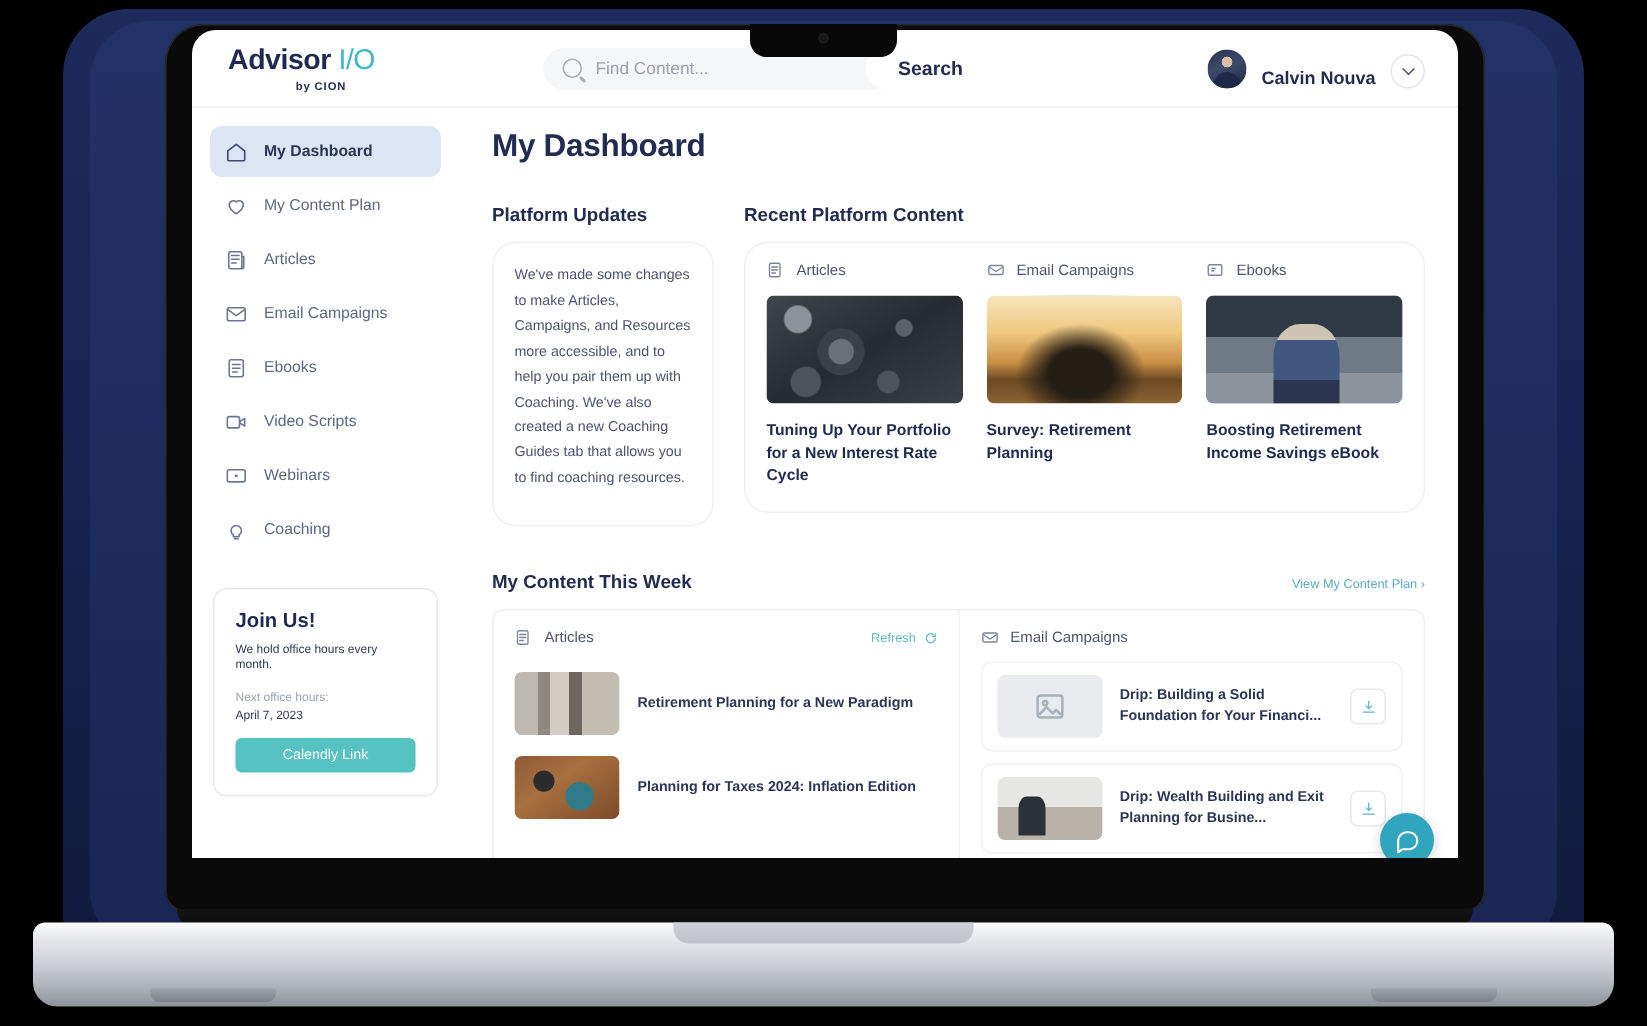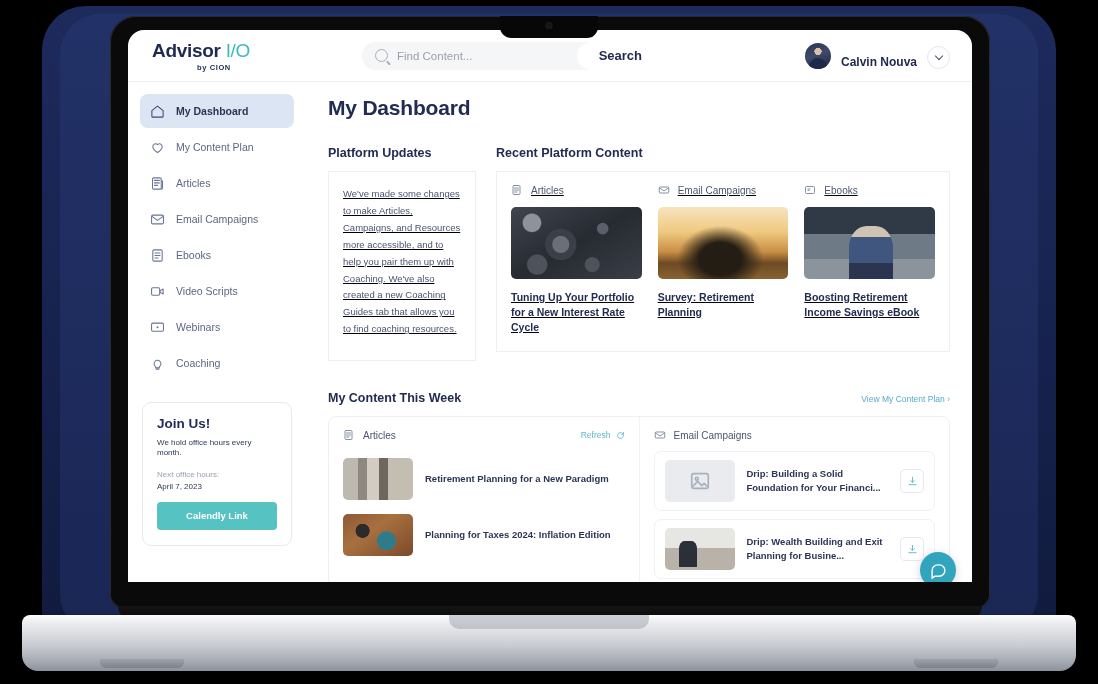--- a/index.html
+++ b/index.html
@@ -40,21 +40,21 @@
     background:#070707; border-radius: 0 0 11px 11px; z-index: 40;
   }
   .notch .cam {
     position:absolute; left:50%; top:6px; transform:translateX(-50%);
     width:7px; height:7px; border-radius:50%;
     background:#171717; box-shadow: inset 0 0 2px #2c2c2c;
   }
 
   
   .screen {
-    position:absolute; left:128px; top:30px; width:844px; height:552px;
+    position:absolute; left:128px; top:20px; width:844px; height:552px;
     background:#14532d; overflow:hidden;
     border-radius: 16px 16px 0 0;
   }
 
   
   .base-lip {
     position:absolute; left:118px; top:606px; width:864px; height:14px;
     background: linear-gradient(180deg,#141414,#0d0d0d);
     border-radius: 0 0 16px 16px;
   }
@@ -164,38 +164,38 @@
 
   .joincard {
     margin:22px 2px 0 2px; padding:13px 14px 15px;
     border:1px solid #e6e9ef; border-radius:9px; background:#fff;
   }
   .join-title { font-size:13.5px; font-weight:bold; color:#1f2a52; }
   .join-sub { font-size:8px; color:#2e3856; margin-top:7px; line-height:1.3; }
   .join-label { font-size:8px; color:#9aa2b4; margin-top:11px; }
   .join-date { font-size:8px; color:#2e3856; margin-top:3px; }
   .calendly {
-    display:block; width:100%; margin-top:11px; height:28px;
+    display:block; width:100%; margin-top:11px; height:23px;
     background:#56c2c2; border:0; border-radius:4px;
-    color:#fff; font-family:inherit; font-size:9.5px; font-weight:bold;
+    color:#fff; font-family:inherit; font-size:9.5px; font-weight:normal;
     cursor:pointer;
   }
 
   
   .main { flex:1; padding:14px 22px 0 24px; overflow:hidden; }
   .page-title { font-size:21px; font-weight:bold; color:#222c52; letter-spacing:-.2px; }
 
   .row-two { display:flex; gap:20px; margin-top:26px; }
   .col-updates { width:148px; flex:none; }
   .col-recent { flex:1; }
 
   .sec-title { font-size:12.5px; font-weight:bold; color:#222c52; }
 
   .panel {
-    margin-top:11px; border:1px solid #eceff4; border-radius:0; background:#fff;text-decoration:underline;
+    margin-top:11px; border:1px solid #eceff4; border-radius:16px; background:#fff;
   }
   .updates-body {
     padding:14px 14px 16px; font-size:9.5px; line-height:1.78; color:#4a5370;
     height: 188px;
   }
 
   .recent-grid { display:flex; padding:12px 14px 16px; gap:16px; }
   .rcol { flex:1; min-width:0; }
   .rcol-head { display:flex; align-items:center; gap:8px; margin-bottom:11px; }
   .rcol-ico { width:12px; height:12px; color:#7b8499; flex:none; }

